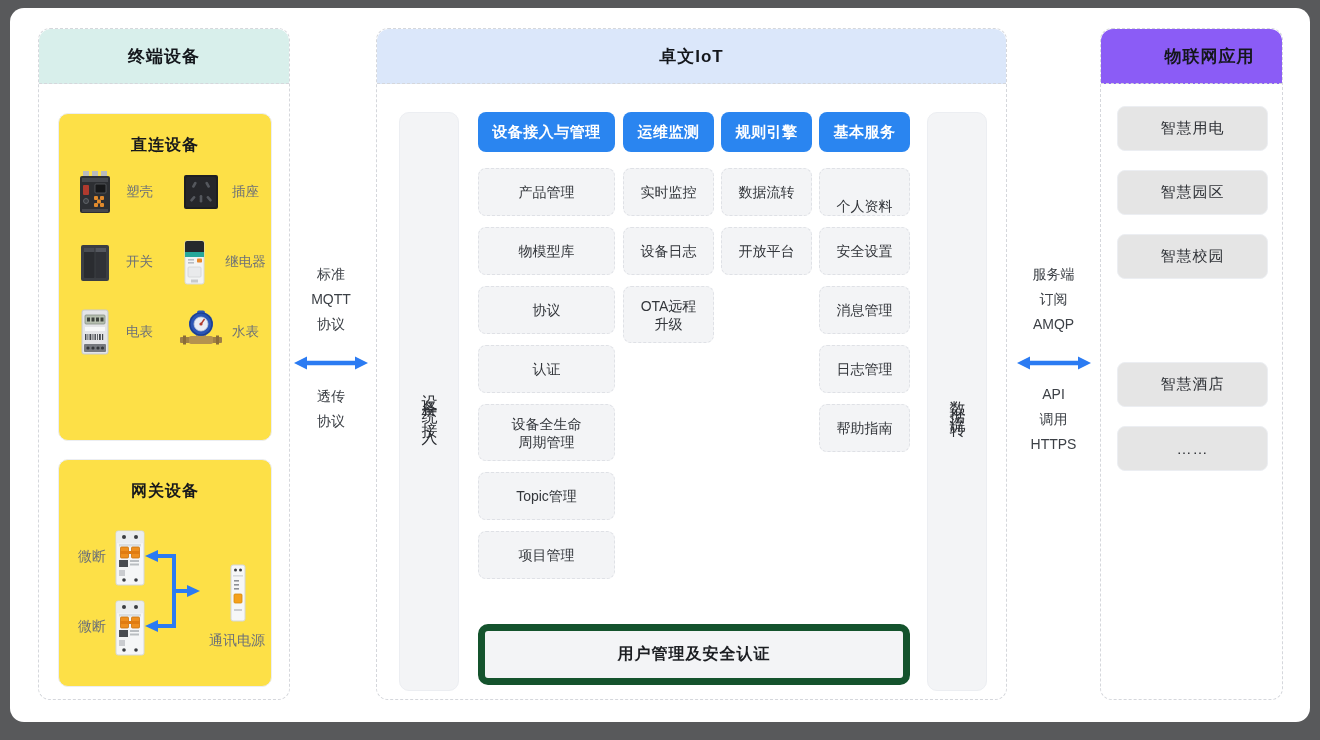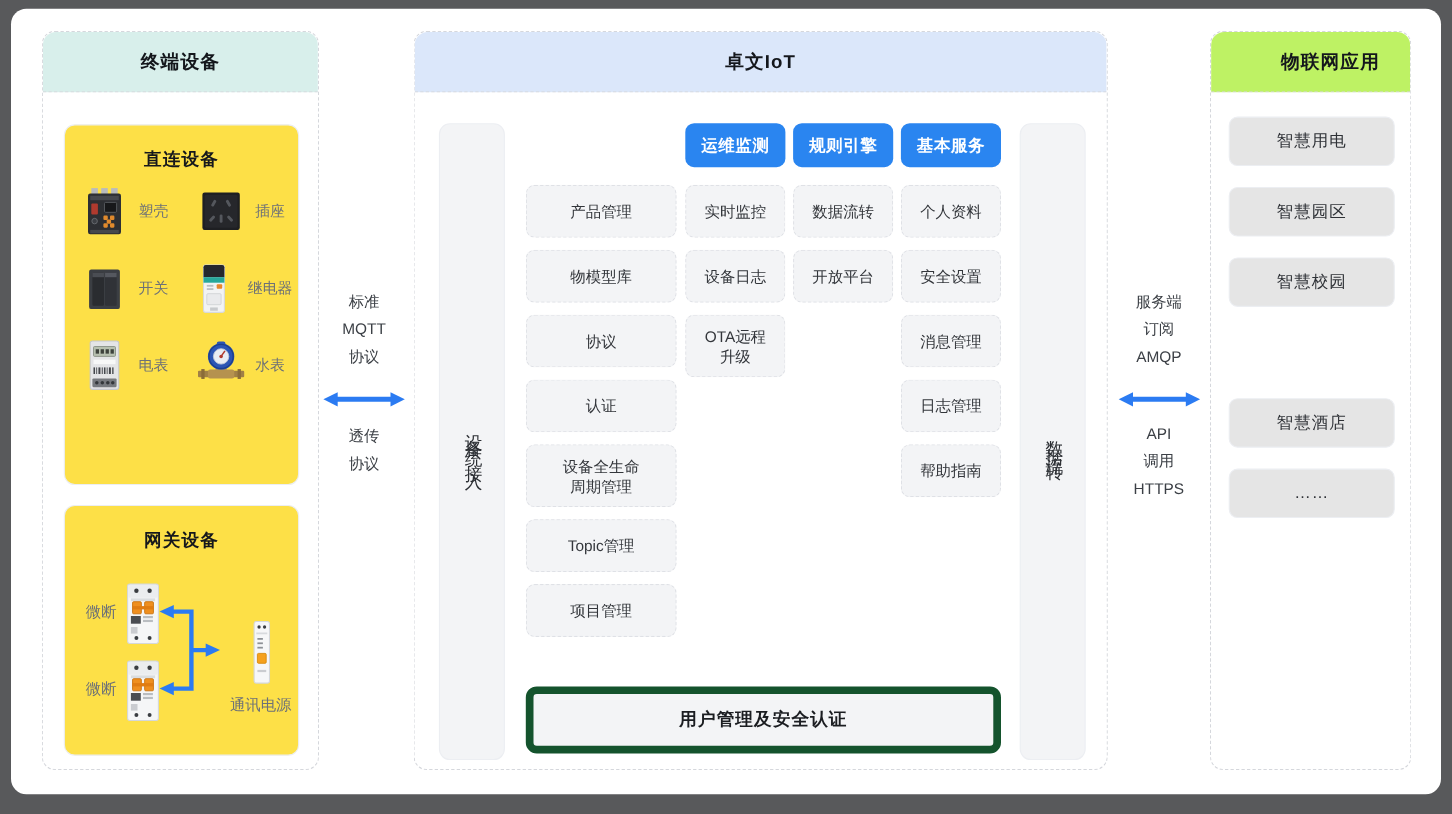--- a/index.html
+++ b/index.html
@@ -18,21 +18,21 @@
   .panel {
     position:absolute; border:1px dashed #d5d7dc; border-radius:12px; background:#fff;
   }
   .panel-header {
     height:55px; display:flex; align-items:center; justify-content:center;
     border-bottom:1px dashed #d5d7dc; border-radius:12px 12px 0 0;
     font-size:17px; font-weight:700; color:#14171c; letter-spacing:1px;
   }
   .hdr-teal   { background:#d8efeb; }
   .hdr-blue   { background:#dbe7fa; }
-  .hdr-yellow { background:#bef264;padding-left:36px; }
+  .hdr-yellow { background:#8b5cf6;padding-left:36px; }
 
   
   .group-box {
     position:absolute; background:#fde047; border:1px solid #eceef2; border-radius:10px;
   }
   .group-title {
     position:absolute; top:21px; left:0; right:0; text-align:center;
     font-size:16px; font-weight:700; color:#16181c; letter-spacing:1px;
   }
   .dev-grid {
@@ -321,20 +321,21 @@
     <span>卓文IoT</span>
   </header>
 
   <div class="rail" style="left:22px;">
     <span class="vtext">设备统一接入</span>
   </div>
   <div class="rail" style="left:550px;">
     <span class="vtext">数据流转</span>
   </div>
 
+  <div class="cat-btn" style="left:101px; width:137px;">设备接入与管理</div>
   <div class="cat-btn" style="left:246px; width:91px;">运维监测</div>
   <div class="cat-btn" style="left:344px; width:91px;">规则引擎</div>
   <div class="cat-btn" style="left:442px; width:91px;">基本服务</div>
 
   <div class="cell" style="left:101px; top:139px; width:137px;">
       <span>产品管理</span>
     </div>
   <div class="cell" style="left:101px; top:198px; width:137px;">
       <span>物模型库</span>
     </div>
@@ -366,21 +367,21 @@
     <span>升级</span>
   </div>
 
   <div class="cell" style="left:344px; top:139px; width:91px;">
       <span>数据流转</span>
     </div>
   <div class="cell" style="left:344px; top:198px; width:91px;">
       <span>开放平台</span>
     </div>
 
-  <div class="cell" style="left:442px; top:139px; width:91px;">
+  <div class="cell" style="left:442px; top:139px; width:91px;justify-content:flex-end;">
       <span>个人资料</span>
     </div>
   <div class="cell" style="left:442px; top:198px; width:91px;">
       <span>安全设置</span>
     </div>
   <div class="cell" style="left:442px; top:257px; width:91px;">
       <span>消息管理</span>
     </div>
   <div class="cell" style="left:442px; top:316px; width:91px;text-align:right;">
       <span>日志管理</span>

